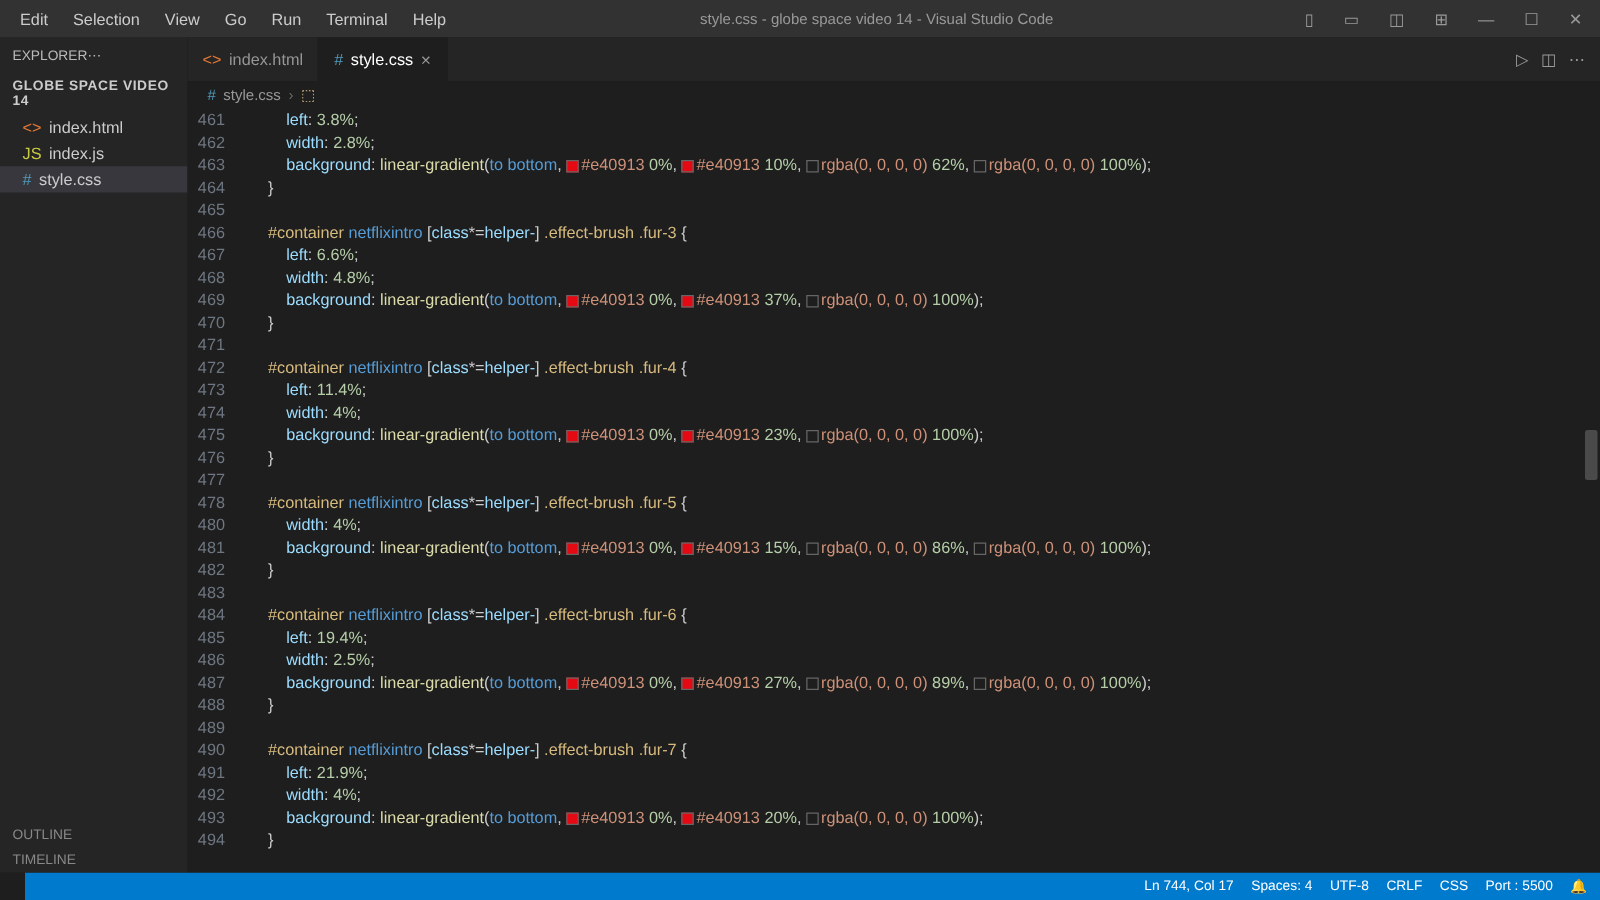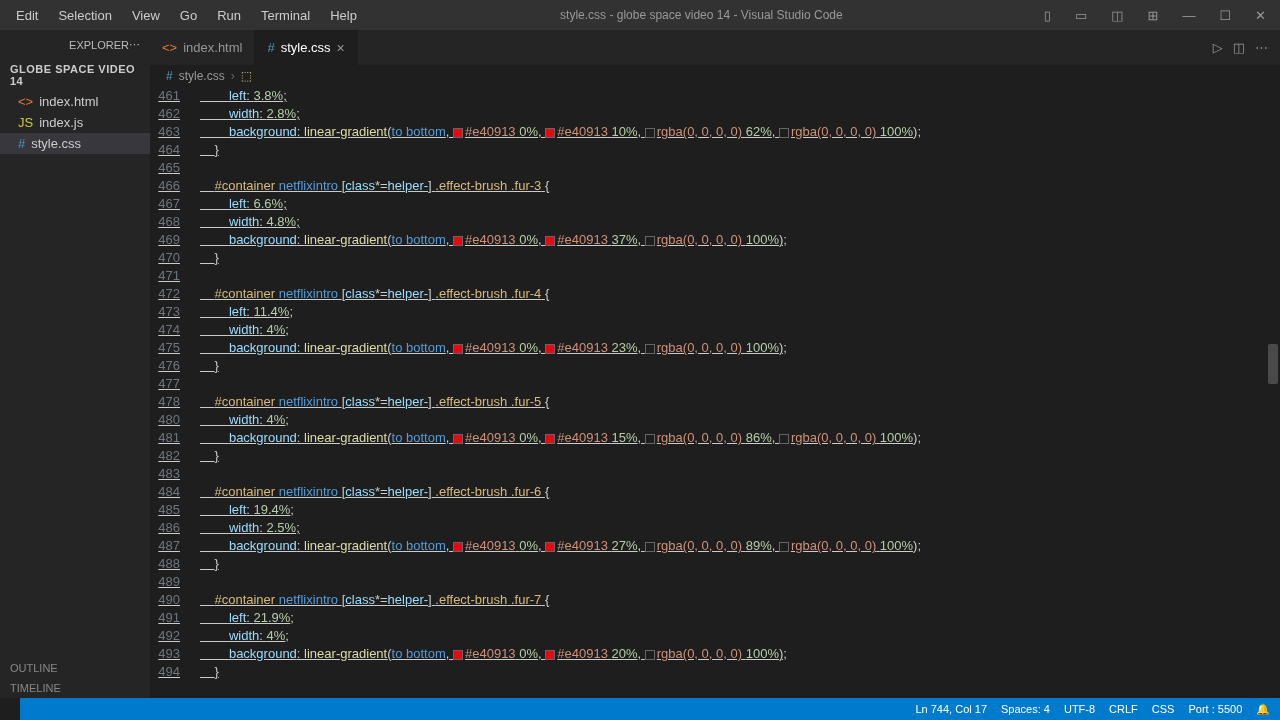--- a/index.html
+++ b/index.html
@@ -5,39 +5,39 @@
 * { margin: 0; padding: 0; box-sizing: border-box; font-family: 'Segoe UI', sans-serif; }
 body { background: #1e1e1e; color: #cccccc; width: 1280px; height: 720px; overflow: hidden; font-size: 13px; }
 .titlebar { height: 30px; background: #323233; display: flex; align-items: center; padding: 0 8px; }
 .menu { display: flex; gap: 4px; }
 .menu-item { padding: 4px 8px; cursor: pointer; color: #cccccc; }
 .title-center { flex: 1; text-align: center; color: #999; font-size: 12px; }
 .title-controls { display: flex; gap: 12px; align-items: center; color: #999; }
 .title-controls span { cursor: pointer; padding: 2px 6px; }
 .main { display: flex; height: calc(100% - 52px); }
 .sidebar { width: 150px; background: #252526; display: flex; flex-direction: column; }
-.sidebar-header { padding: 8px 10px; font-size: 11px; color: #bbb; display: flex; justify-content: flex-end; align-items: center; }
+.sidebar-header { padding: 8px 10px; font-size: 11px; color: #bbb; display: flex; justify-content: flex-start; align-items: center; }
 .sidebar-title { padding: 4px 10px; font-size: 11px; font-weight: bold; color: #ccc; letter-spacing: 0.5px; }
 .file-item { padding: 3px 10px 3px 18px; cursor: pointer; display: flex; align-items: center; gap: 6px; font-size: 13px; }
 .file-item.active { background: #37373d; }
 .file-icon-html { color: #e37933; }
 .file-icon-js { color: #cbcb41; }
 .file-icon-css { color: #519aba; }
 .sidebar-footer { margin-top: auto; }
 .outline-item { padding: 4px 10px; font-size: 11px; color: #888; cursor: pointer; }
 .editor-area { flex: 1; display: flex; flex-direction: column; background: #1e1e1e; }
 .tabs { height: 35px; background: #252526; display: flex; align-items: stretch; }
 .tab { display: flex; align-items: center; padding: 0 12px; gap: 6px; cursor: pointer; color: #969696; font-size: 13px; border-right: 1px solid #1e1e1e; }
 .tab.active { background: #1e1e1e; color: #fff; }
 .tab-close { font-size: 14px; color: #999; }
 .tab-actions { margin-left: auto; display: flex; align-items: center; gap: 10px; padding-right: 12px; color: #999; }
 .breadcrumb { padding: 4px 16px; font-size: 12px; color: #999; display: flex; align-items: center; gap: 6px; background: #1e1e1e; }
 .breadcrumb .sep { color: #666; }
 .code { flex: 1; overflow: hidden; font-family: 'Consolas', 'Courier New', monospace; font-size: 13px; line-height: 18px; position: relative; }
-.line { display: flex; white-space: pre; text-decoration: underline; }
+.line { display: flex; white-space: pre; }
 .lineno { width: 50px; text-align: right; padding-right: 20px; color: #6e7681; user-select: none; }
 .code-text { flex: 1; }
 .c-id { color: #d7ba7d; }
 .c-tag { color: #569cd6; }
 .c-attr { color: #9cdcfe; }
 .c-cls { color: #d7ba7d; }
 .c-prop { color: #9cdcfe; }
 .c-num { color: #b5cea8; }
 .c-func { color: #dcdcaa; }
 .c-kw { color: #569cd6; }

